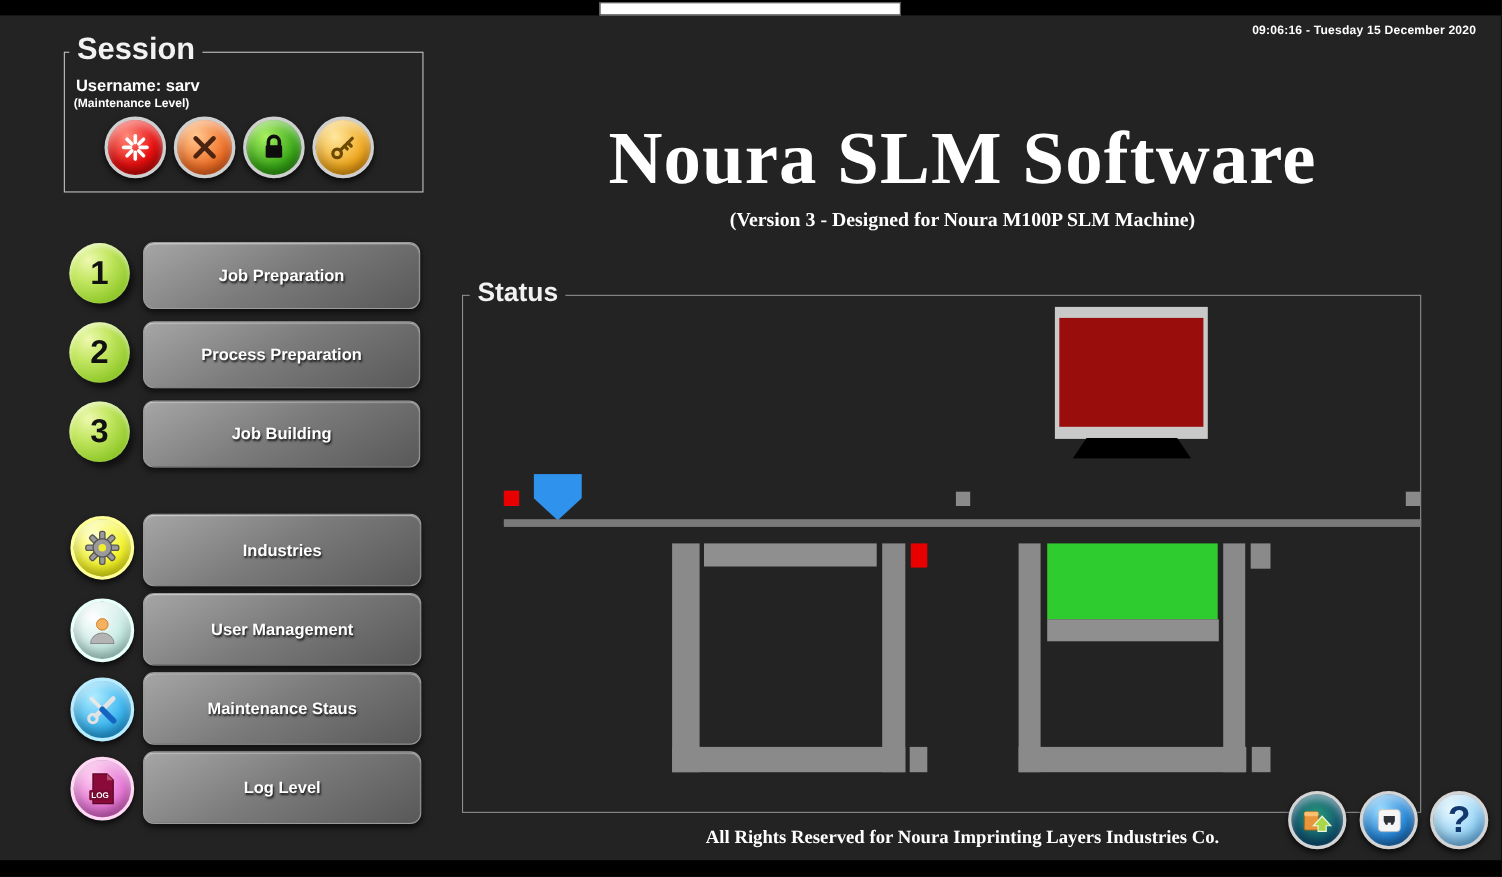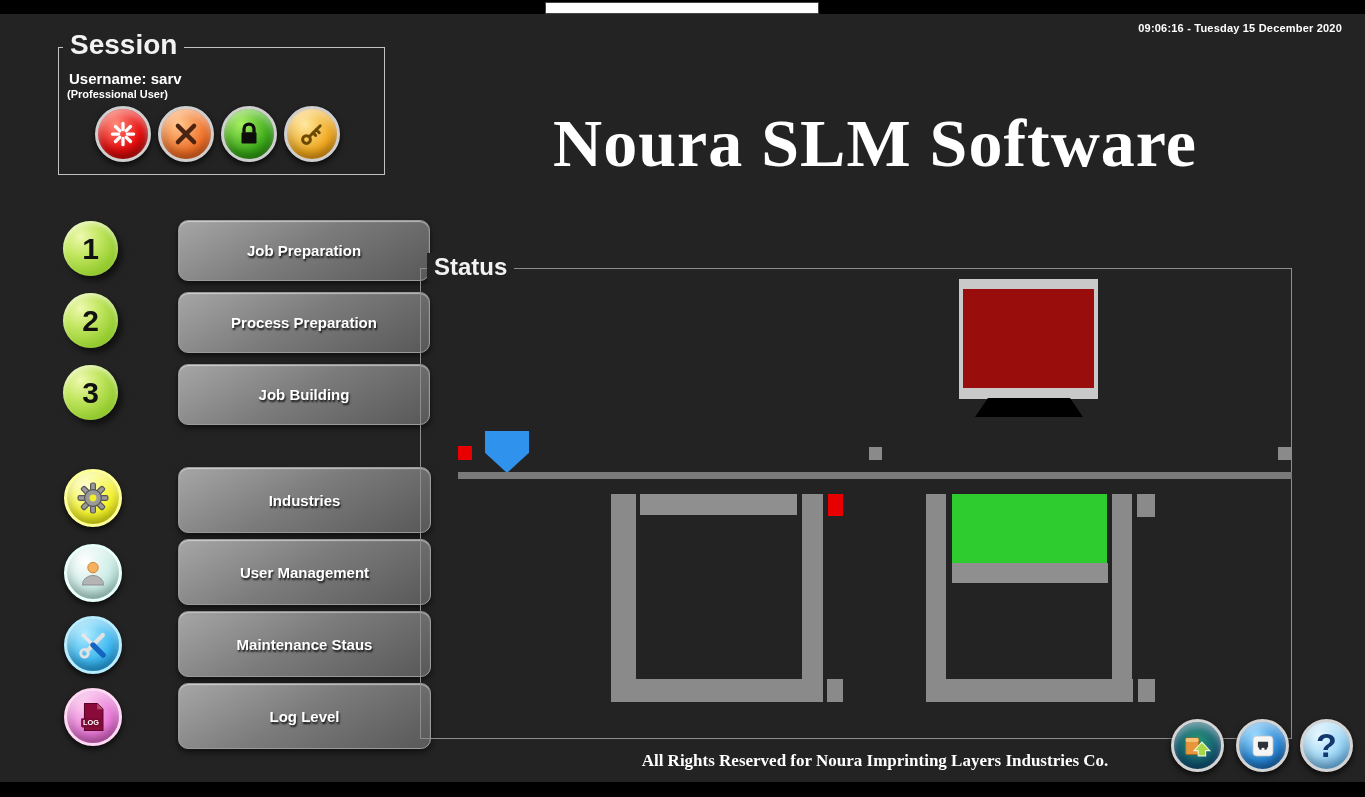--- a/index.html
+++ b/index.html
@@ -50,21 +50,21 @@
     box-shadow:4px 5px 6px rgba(0,0,0,.55), inset 0 3px 5px rgba(255,255,255,.6);
     color:#111;font-size:30px;font-weight:bold;display:flex;align-items:center;justify-content:center;cursor:pointer;
   }
   
   .menu-btn{
     position:absolute;left:130px;width:252px;border-radius:10px;
     background:linear-gradient(150deg,#a6a6a6 0%, #7b7b7b 48%, #585858 100%);
     border:1px solid #9a9a9a;
     box-shadow:0 3px 6px rgba(0,0,0,.6), inset 0 1px 1px rgba(255,255,255,.5);
     color:#fff;font-size:15px;font-weight:bold;text-shadow:1px 2px 2px rgba(0,0,0,.85);
-    display:flex;align-items:center;justify-content:center;cursor:pointer;box-sizing:border-box;margin-left:48px;
+    display:flex;align-items:center;justify-content:center;cursor:pointer;box-sizing:border-box;
   }
   
   .app-title{
     position:absolute;left:440px;top:104px;width:870px;text-align:center;color:#fff;
     font-family:"Liberation Serif",serif;font-weight:bold;font-size:68px;letter-spacing:1px;
   }
   .app-subtitle{
     position:absolute;left:440px;top:189px;width:870px;text-align:center;color:#fff;
     font-family:"Liberation Serif",serif;font-weight:bold;font-size:18px;
   }
@@ -90,21 +90,21 @@
 
   <div class="topbar">
     <div class="topbar-white"></div>
   </div>
 
   <div class="clock">09:06:16 - Tuesday 15 December 2020</div>
 
   <div class="groupbox session-box">
     <span class="group-label session-label">Session</span>
     <div class="session-username">Username: sarv</div>
-    <div class="session-level">(Professional User)</div>
+    <div class="session-level">(Maintenance Level)</div>
 
     <div class="orb orb-red" style="left:36px;top:58px;width:56px;height:56px;">
       <svg width="30" height="30" viewBox="0 0 24 24">
         <g stroke="#fff" stroke-width="2.6" stroke-linecap="round">
           <line x1="12" y1="3.5" x2="12" y2="8.5"></line>
             <line x1="12" y1="20.5" x2="12" y2="15.5"></line>
           <line x1="3.5" y1="12" x2="8.5" y2="12"></line>
             <line x1="20.5" y1="12" x2="15.5" y2="12"></line>
           <line x1="6" y1="6" x2="9.5" y2="9.5"></line>
             <line x1="18" y1="18" x2="14.5" y2="14.5"></line>
@@ -203,20 +203,21 @@
       <span>Maintenance Staus</span>
     </div>
   <div class="menu-btn" style="top:539px;height:66px;left:130px;width:253px;">
       <span>User Management</span>
     </div>
   <div class="menu-btn" style="top:683px;height:66px;left:130px;width:253px;">
       <span>Log Level</span>
     </div>
 
   <div class="app-title">Noura SLM Software</div>
+  <div class="app-subtitle">(Version 3 - Designed for Noura M100P SLM Machine)</div>
 
   <div class="groupbox status-box">
     <span class="group-label status-label">Status</span>
   </div>
 
   <div class="shape disp-frame"></div>
   <div class="shape disp-screen"></div>
   <div class="shape disp-stand"></div>
 
   <div class="shape red" style="left:458px;top:446px;width:14px;height:14px;"></div>

